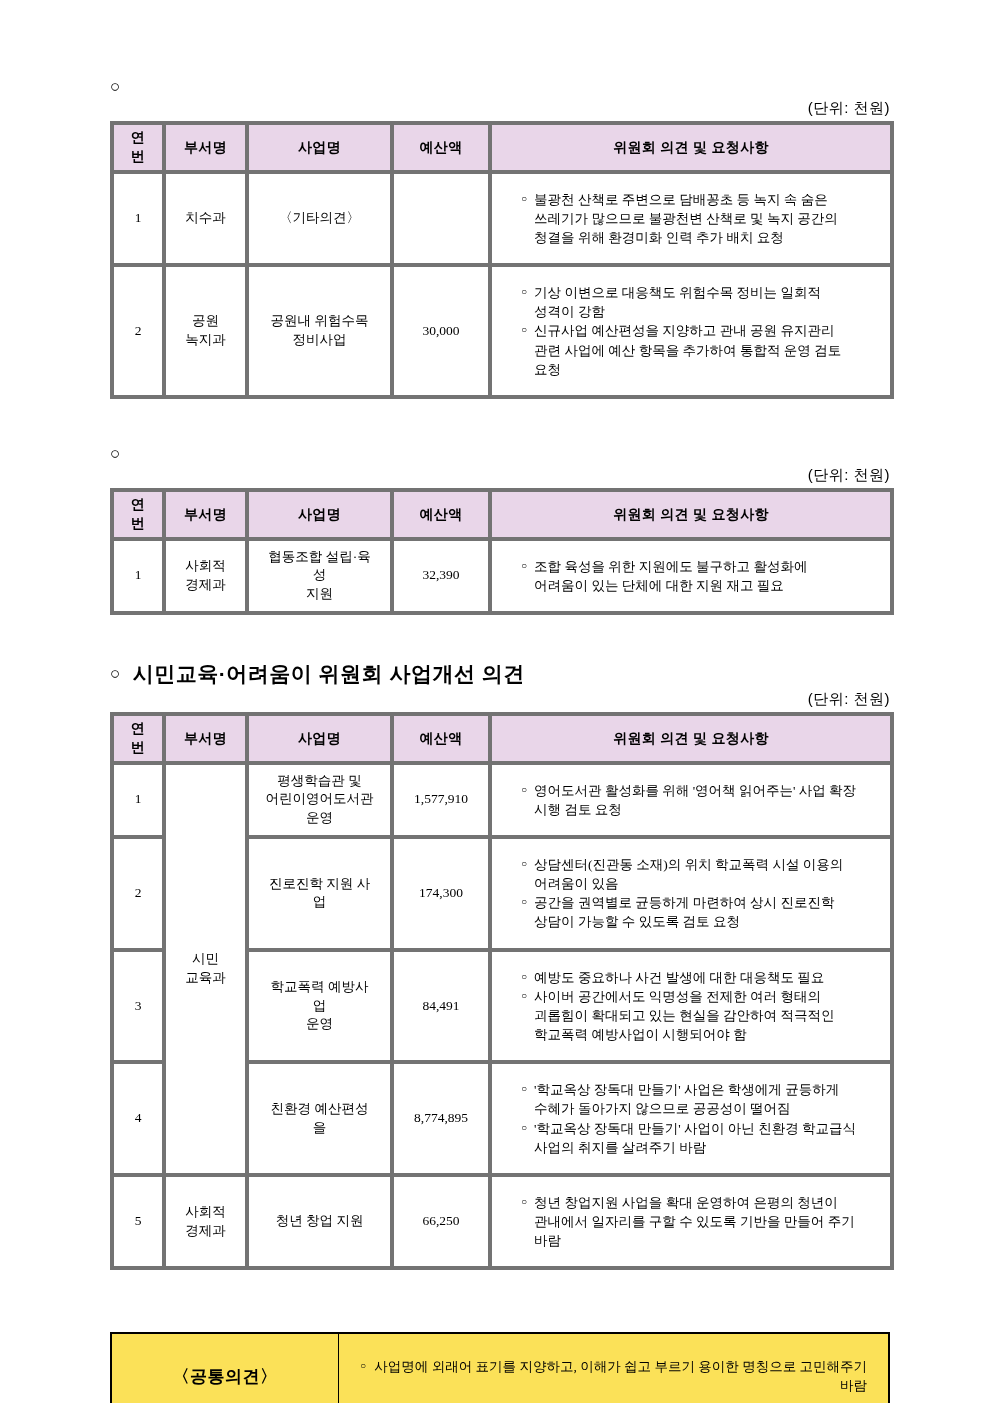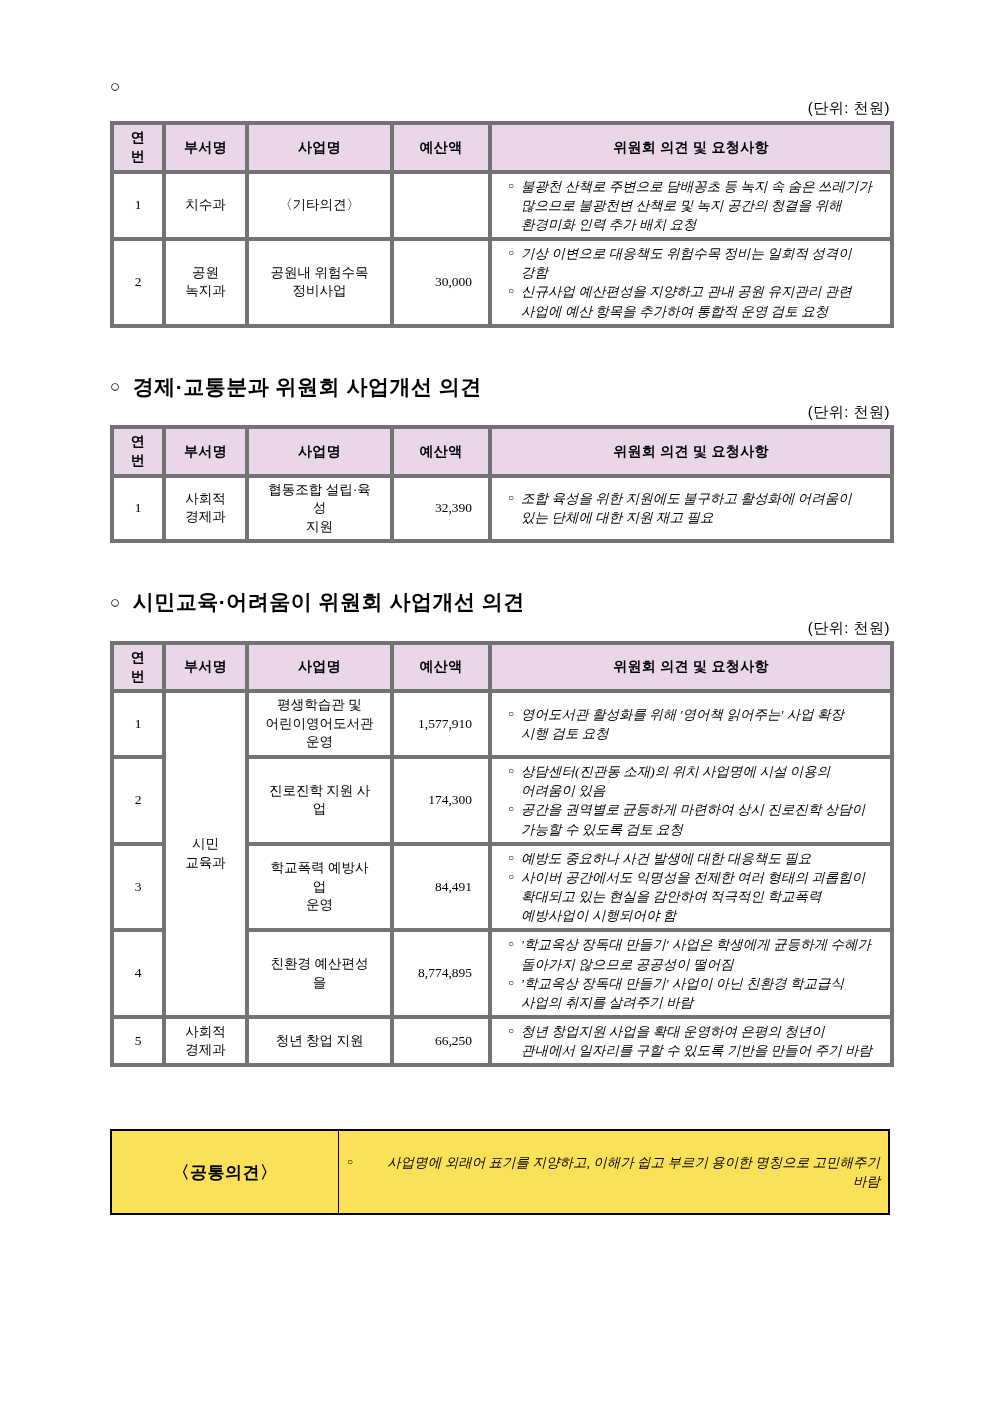--- a/index.html
+++ b/index.html
@@ -88,37 +88,36 @@
   col.c-proj    { width: 145px; }
   col.c-budget  { width: 98px; }
   col.c-opinion { width: 402px; }
 
   td.cell-no,
   td.cell-dept,
   td.cell-proj {
     text-align: center;
   }
   td.cell-budget {
-    text-align: right;
+    text-align: center;
     padding-right: 7px;
     white-space: nowrap;
   }
   td.cell-opinion {
     text-align: left;
     padding-left: 6px;
     padding-top: 5px;
     padding-bottom: 5px;
   }
 
   
   ul.bullets {
     list-style: none;
-    margin: 0;
+    margin: 13px;
     padding: 0;
-    font-style: italic;
   }
   ul.bullets li {
     position: relative;
     padding-left: 13px;
     margin: 0 0 0 0;
     line-height: 1.42;
     word-break: keep-all;
   }
   ul.bullets li::before {
     content: "\25CB";
@@ -219,21 +218,20 @@
             </tr>
           </tbody>
       </table>
     </div>
 
     <div class="gap-a"></div>
 
     <div class="section">
       <div class="section-heading">
         <span class="heading-marker">○</span>
-        <span>경제·교통분과 위원회 사업개선 의견</span>
       </div>
       <div class="unit-note">(단위: 천원)</div>
       <table class="grid">
         <colgroup>
           <col class="c-no">
             <col class="c-dept">
             <col class="c-proj">
             <col class="c-budget">
             <col class="c-opinion">
         </colgroup>
@@ -298,21 +296,21 @@
                   <li>영어도서관 활성화를 위해 '영어책 읽어주는' 사업 확장 시행 검토 요청</li>
                 </ul>
               </td>
             </tr>
             <tr>
               <td class="cell-no">2</td>
               <td class="cell-proj">진로진학 지원 사업</td>
               <td class="cell-budget">174,300</td>
               <td class="cell-opinion">
                 <ul class="bullets">
-                  <li>상담센터(진관동 소재)의 위치 사업명에 시설 이용의 어려움이 있음</li>
+                  <li>상담센터(진관동 소재)의 위치 학교폭력 시설 이용의 어려움이 있음</li>
                   <li>공간을 권역별로 균등하게 마련하여 상시 진로진학 상담이 가능할 수 있도록 검토 요청</li>
                 </ul>
               </td>
             </tr>
             <tr>
               <td class="cell-no">3</td>
               <td class="cell-proj">학교폭력 예방사업<br>운영</td>
               <td class="cell-budget">84,491</td>
               <td class="cell-opinion">
                 <ul class="bullets">

